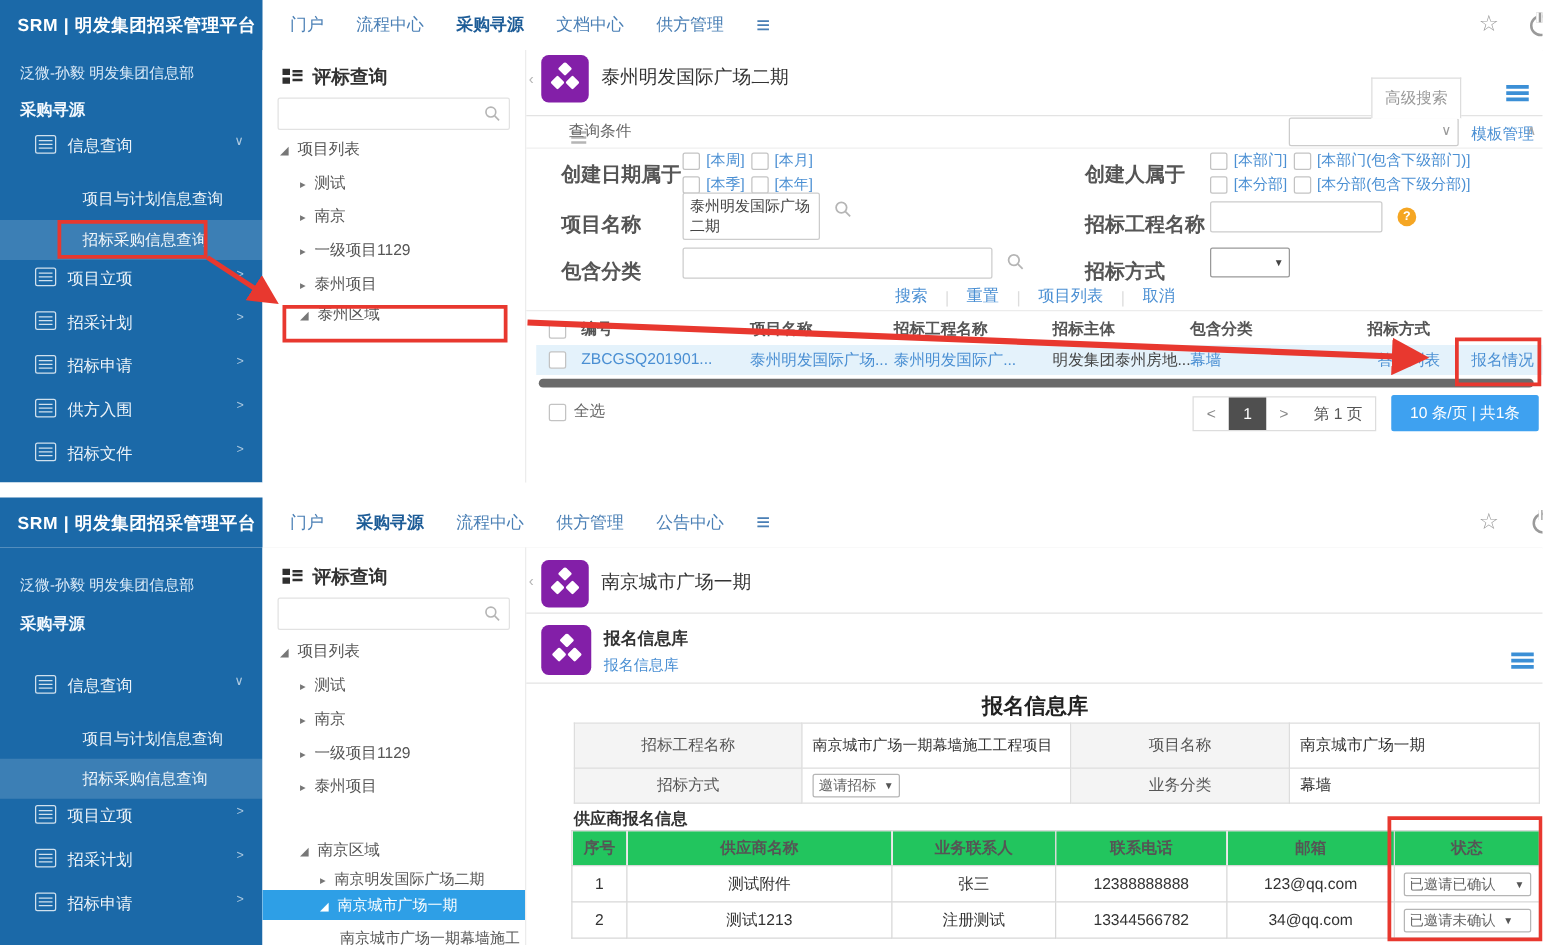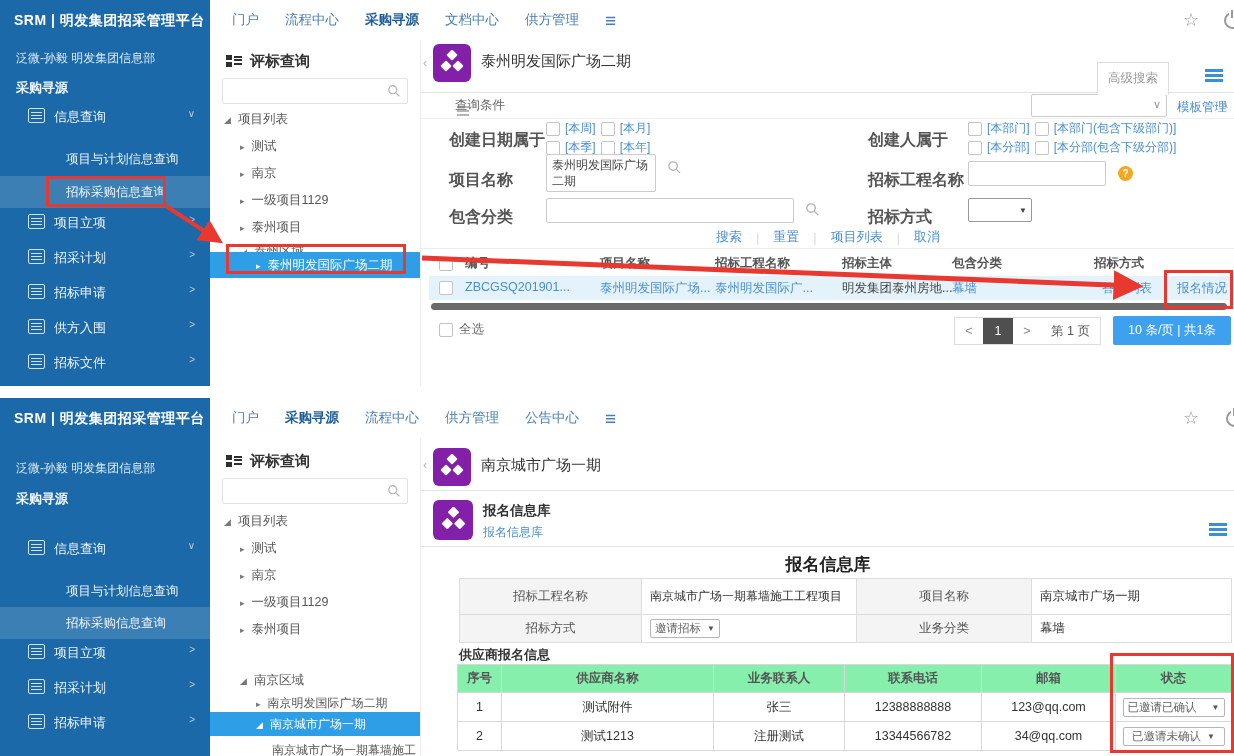--- a/index.html
+++ b/index.html
@@ -91,21 +91,21 @@
            border-radius:2px;cursor:pointer;white-space:nowrap}
 
   
   .btitle{font-size:17px;font-weight:bold;color:#222;text-align:center}
   table.info{border-collapse:collapse;table-layout:fixed;width:772px;font-size:12.5px}
   table.info td{border:1px solid #ddd;padding:3px 8px;color:#333}
   table.info td.lab{background:#f4f4f4;text-align:center;color:#555}
   table.sup{border-collapse:collapse;table-layout:fixed;width:774px;font-size:12.5px}
   table.sup td,table.sup th{border:1px solid #d8d8d8;padding:4px 4px;text-align:center;color:#333;font-weight:normal;
                             overflow:hidden;white-space:nowrap}
-  table.sup th{color:#555;background:#86efac;font-weight:bold}
+  table.sup th{color:#555;background:#22c55e;font-weight:bold}
   .minisel{display:inline-flex;align-items:center;justify-content:space-between;border:1px solid #b5b5b5;
            background:#fff;border-radius:2px;font-size:11.5px;color:#666;padding:1px 4px;cursor:pointer}
   .minisel .car{font-size:8px;color:#555;margin-left:6px}
 
   
   .redbox{border:3px solid #e8382f;box-sizing:border-box;pointer-events:none;z-index:5}
   .collapse-handle{color:#b5b5b5;font-size:12px;cursor:pointer}
 </style>
 </head>
 <body>
@@ -176,21 +176,20 @@
         <circle cx="6.5" cy="6.5" r="4.5" fill="none" stroke="#b5b5b5" stroke-width="1.5"></circle>
         <line x1="10" y1="10" x2="14" y2="14" stroke="#b5b5b5" stroke-width="1.5"></line>
       </svg>
     </div>
     <div class="trow" style="top:66px;padding-left:14px"><span class="caret">◢</span><span>项目列表</span></div>
     <div class="trow" style="top:93px;padding-left:30px"><span class="caret">▸</span><span>测试</span></div>
     <div class="trow" style="top:120px;padding-left:30px"><span class="caret">▸</span><span>南京</span></div>
     <div class="trow" style="top:147px;padding-left:30px"><span class="caret">▸</span><span>一级项目1129</span></div>
     <div class="trow" style="top:174px;padding-left:30px"><span class="caret">▸</span><span>泰州项目</span></div>
     <div class="trow" style="top:198px;padding-left:30px"><span class="caret">◢</span><span>泰州区域</span></div>
-    <div class="trow sel" style="top:212px;padding-left:46px;height:26px"><span class="caret">▸</span><span>泰州明发国际广场二期</span></div>
   </div>
 
   
   <main class="abs main" style="left:420px;top:40px;width:814px;height:346px">
     <span class="abs collapse-handle" style="left:2px;top:16px">‹</span>
     <div class="abs appicon" style="left:12px;top:4px">
       <svg width="26" height="26" viewBox="0 0 26 26">
           <g fill="#fff">
         <rect x="9" y="1" width="8" height="8" rx="1" transform="rotate(45 13 5)"></rect>
         <rect x="3" y="12" width="8" height="8" rx="1" transform="rotate(45 7 16)"></rect>
@@ -491,21 +490,21 @@
           </span>
         </td>
       </tr>
       <tr style="height:29px">
         <td>2</td>
         <td>测试1213</td>
         <td>注册测试</td>
         <td>13344566782</td>
         <td>34@qq.com</td>
         <td>
-          <span class="minisel" style="width:92px;justify-content:center">
+          <span class="minisel" style="width:92px;justify-content:flex-start">
             <span>已邀请未确认</span>
             <span class="car">▼</span>
           </span>
         </td>
       </tr>
     </tbody>
       </table>
   </main>
 
   

